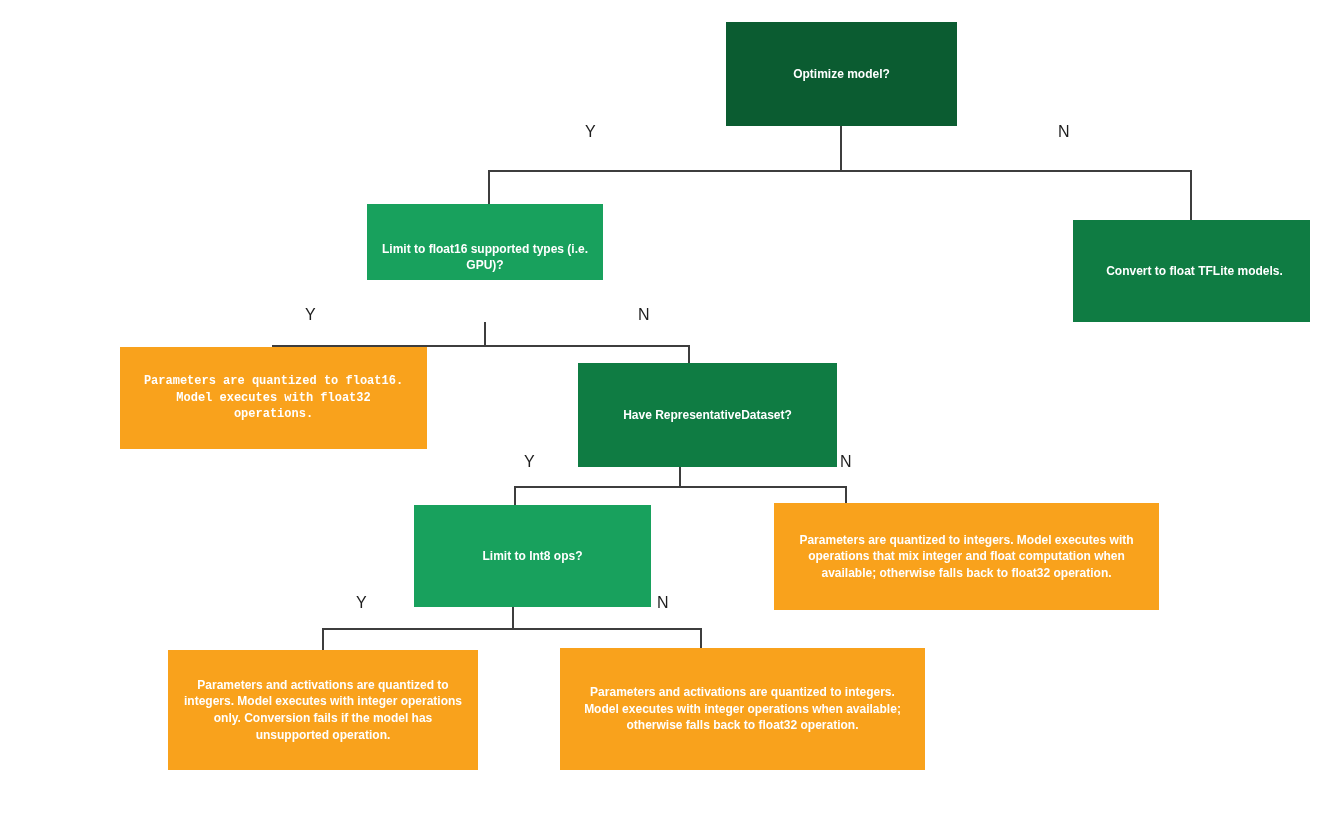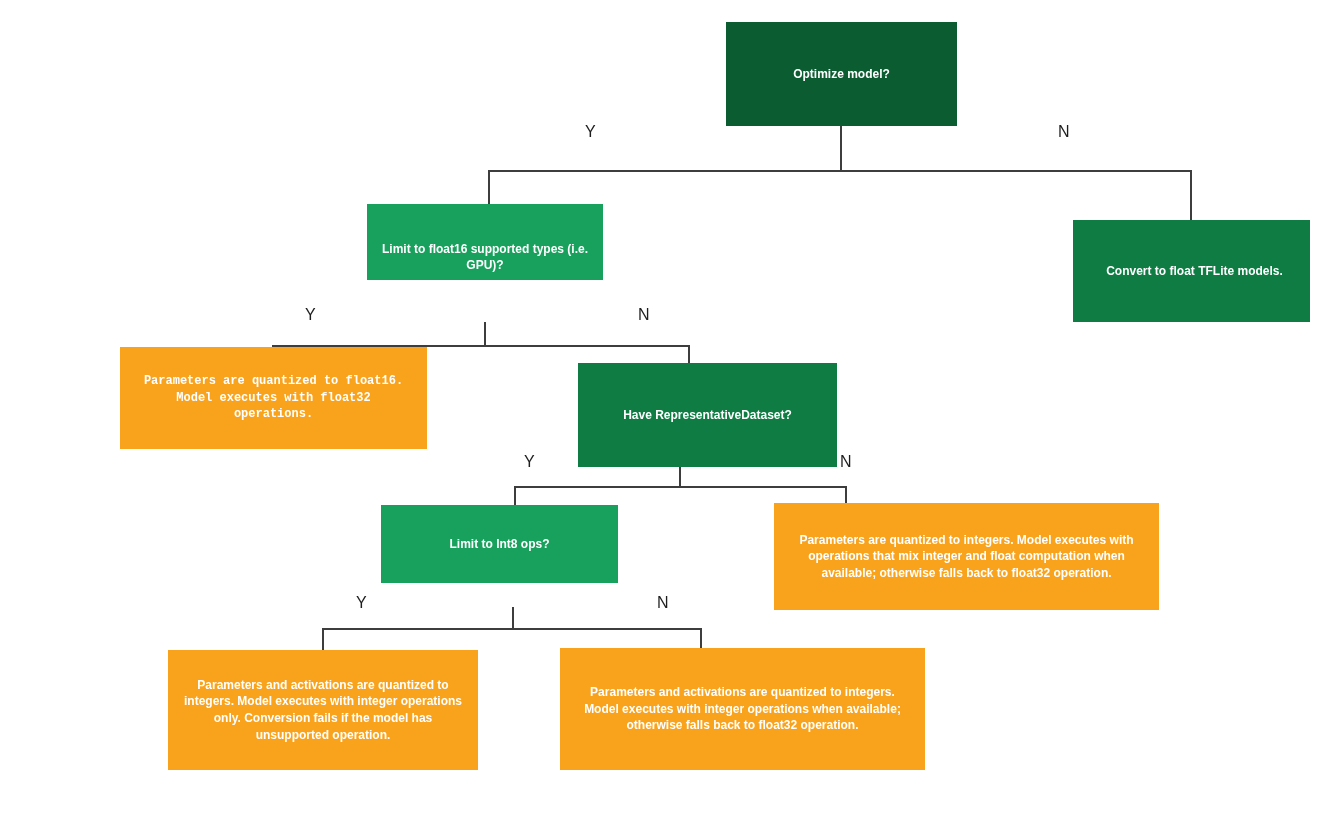--- a/index.html
+++ b/index.html
@@ -92,21 +92,21 @@
   </div>
 
   <div class="node orange" style="left:120px; top:347px; width:307px; height:102px;font-family:Liberation Mono, monospace;">
     <span>Parameters are quantized to float16. Model executes with float32 operations.</span>
   </div>
 
   <div class="node mid" style="left:551px; top:363px; width:259px; height:104px;margin-left:27px;">
     <span>Have RepresentativeDataset?</span>
   </div>
 
-  <div class="node bright" style="left:381px; top:505px; width:237px; height:78px;justify-content:center;">
+  <div class="node bright" style="left:414px; top:505px; width:237px; height:102px;justify-content:center;">
     <span>Limit to Int8 ops?</span>
   </div>
 
   <div class="node orange" style="left:774px; top:503px; width:385px; height:107px;">
     <span>Parameters are quantized to integers. Model executes with operations that mix integer and float computation when available; otherwise falls back to float32 operation.</span>
   </div>
 
   <div class="node orange" style="left:168px; top:650px; width:310px; height:120px;">
     <span>Parameters and activations are quantized to integers. Model executes with integer operations only. Conversion fails if the model has unsupported operation.</span>
   </div>

